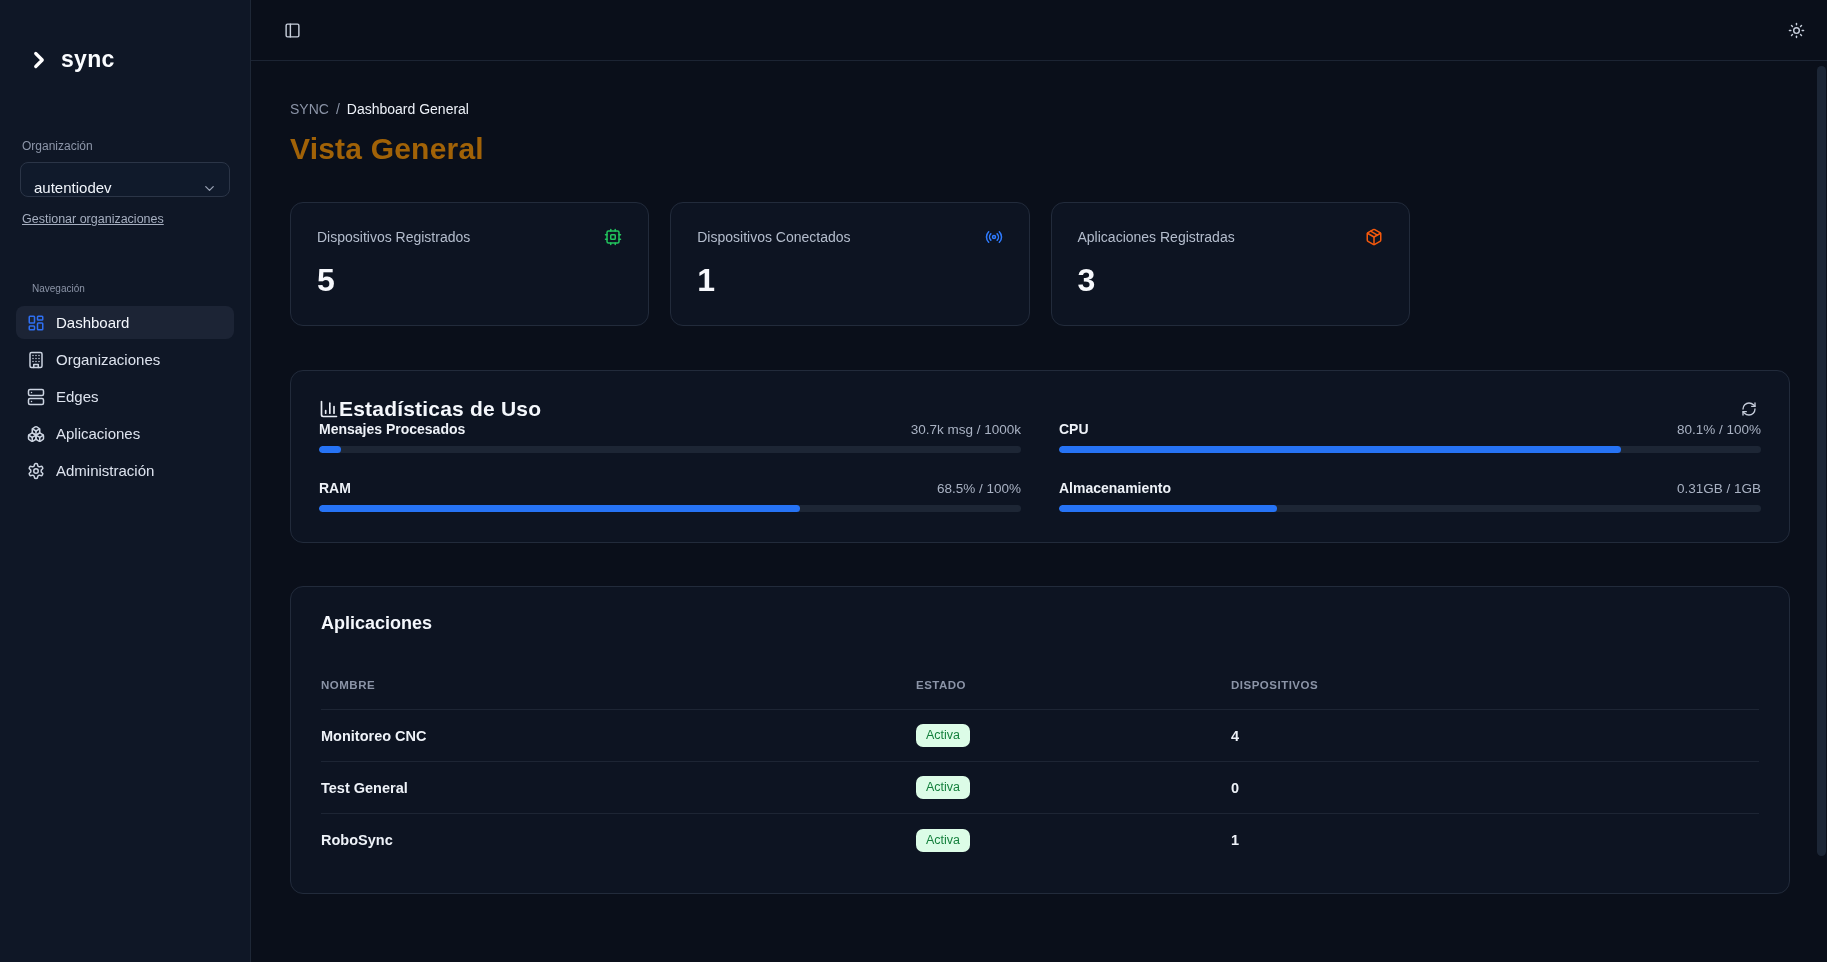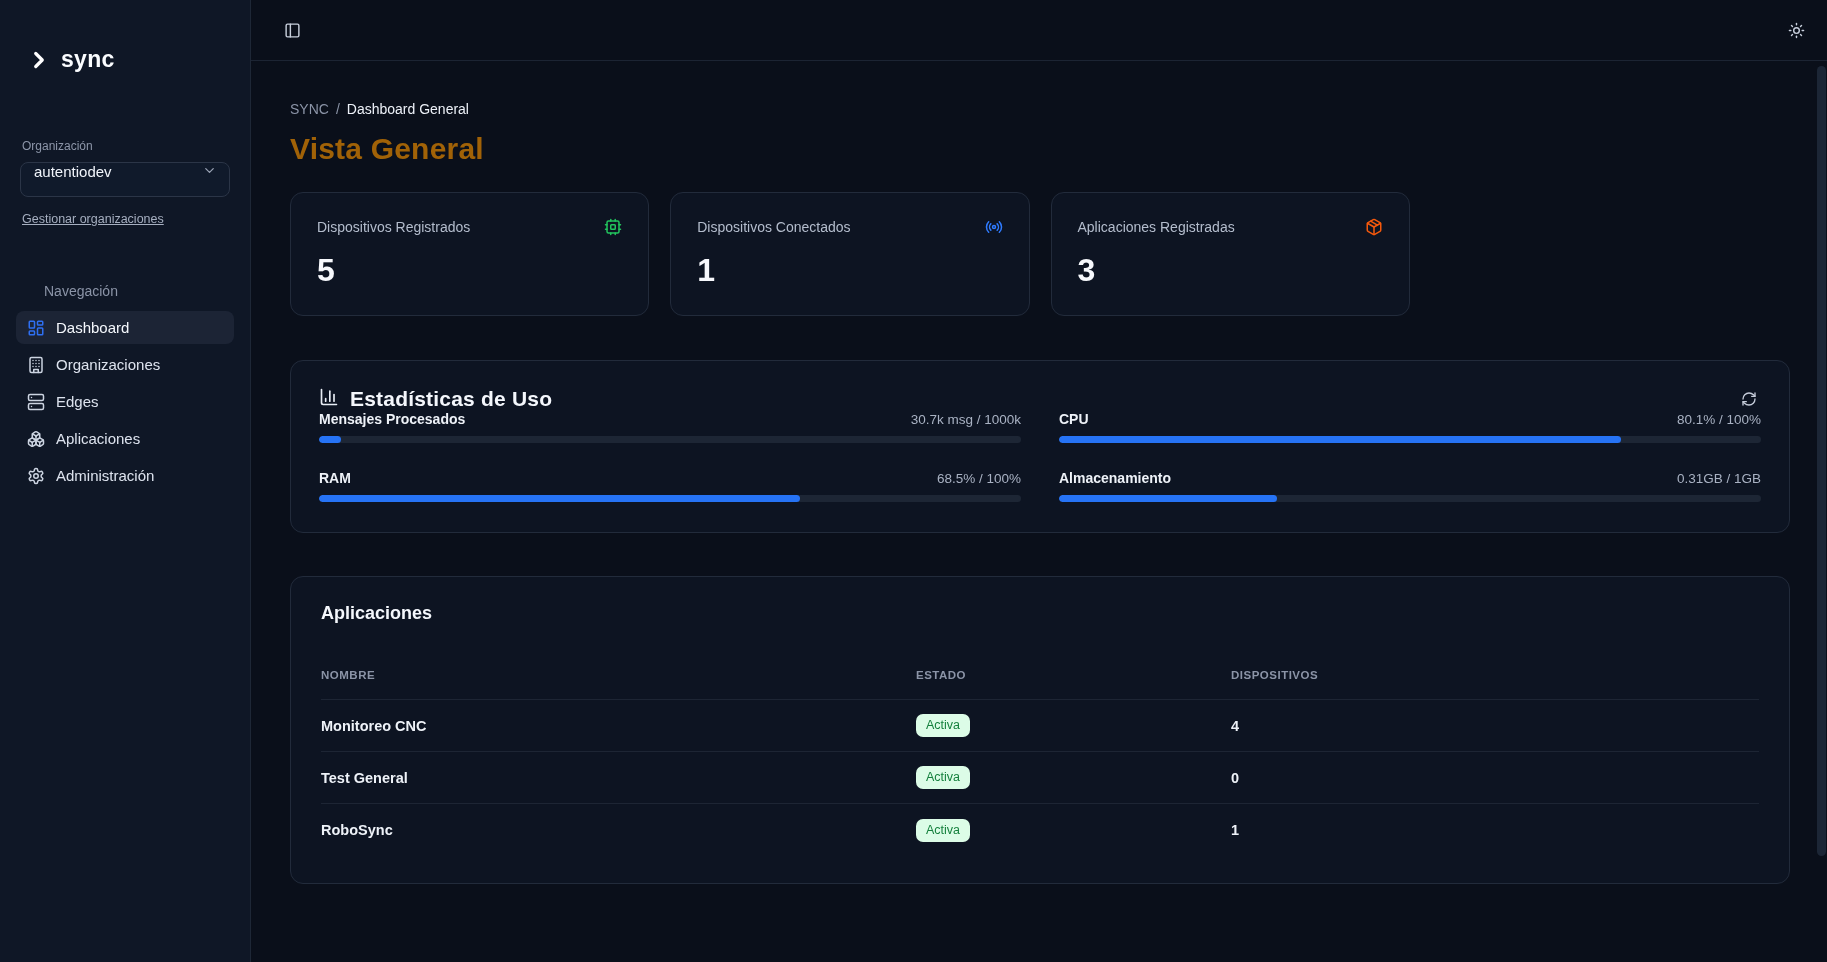--- a/index.html
+++ b/index.html
@@ -21,31 +21,31 @@
   .logo-row { display:flex; align-items:center; gap:9px; padding:46px 20px 0 26px; }
   .logo-row svg { width:26px; height:26px; stroke:#ffffff; }
   .logo-text { font-size:23px; font-weight:700; color:#fbfdff; letter-spacing:.3px; }
 
   .org-section { padding:66px 20px 0 20px; }
   .org-label { font-size:12px; color:#8d96a9; margin-bottom:9px; padding-left:2px; }
   .org-select {
     width:100%; height:35px; background:#101a2b;
     border:1px solid #2b3547; border-radius:8px;
     color:#f1f5fb; font-size:15px; font-family:inherit;
-    display:flex; align-items:flex-start; justify-content:space-between;
+    display:flex; align-items:flex-end; justify-content:space-between;
     padding:0 12px 0 13px; cursor:pointer;
   }
   .org-select svg { width:15px; height:15px; stroke:#9aa3b5; }
   .manage-link {
     display:inline-block; margin:15px 0 0 2px;
     font-size:12.5px; color:#a6afc0; text-decoration:underline; cursor:pointer;
   }
 
   .nav-section { padding:56px 16px 0 16px; }
-  .nav-label { font-size:14px; color:#8b94a7; margin:0 0 12px 28px; }
+  .nav-label { font-size:10px; color:#8b94a7; margin:0 0 12px 16px; }
   .nav-item {
     display:flex; align-items:center; gap:11px;
     height:33px; padding:0 11px; margin-bottom:4px;
     border-radius:8px; cursor:pointer;
     font-size:15px; color:#dde3ee;
   }
   .nav-item svg { width:18px; height:18px; stroke:#ccd4e1; }
   .nav-item.active { background:#1c2435; color:#f5f8fd; }
   .nav-item.active svg { stroke:#2e6ff2; }
 
@@ -67,35 +67,35 @@
   .content { padding:40px 37px 0 39px; }
 
   .breadcrumb { font-size:14px; display:flex; gap:7px; align-items:center; }
   .crumb-root { color:#8b94a7; cursor:pointer; }
   .crumb-sep { color:#8b94a7; }
   .crumb-current { color:#edf1f8; }
 
   .page-title { font-size:30px; font-weight:700; color:#a16207; margin-top:15px; letter-spacing:.2px; }
 
   
-  .cards { display:grid; grid-template-columns:repeat(4,1fr); gap:21px; margin-top:26px; }
+  .cards { display:grid; grid-template-columns:repeat(4,1fr); gap:21px; margin-top:36px; }
   .stat-card {
     height:124px; background:#0d1422;
     border:1px solid #222b3b; border-radius:13px;
     padding:25px 26px;
   }
   .stat-top { display:flex; align-items:center; justify-content:space-between; }
   .stat-label { font-size:14px; color:#b4bdcd; }
   .stat-icon svg { width:18px; height:18px; display:block; }
   .stat-value { font-size:32px; font-weight:700; color:#f6f8fc; margin-top:16px; }
 
   
   .panel { background:#0d1422; border:1px solid #222b3b; border-radius:13px; }
   .stats-panel { margin-top:44px; padding:26px 28px 30px 28px; }
-  .panel-head { display:flex; align-items:flex-start; gap:11px; }
+  .panel-head { display:flex; align-items:center; }
   .panel-head svg.chart { width:20px; height:20px; stroke:#e8edf5; }
   .panel-title { font-size:21px; font-weight:700; color:#f4f7fc; letter-spacing:.2px; }
   .refresh-btn { margin-left:auto; }
   .refresh-btn svg { width:16px; height:16px; stroke:#c6cddb; }
 
   .metrics-grid { display:grid; grid-template-columns:1fr 1fr; column-gap:38px; row-gap:27px; }
   .metric-row { display:flex; justify-content:space-between; align-items:baseline; }
   .metric-label { font-size:14px; font-weight:700; color:#eef2f8; }
   .metric-value { font-size:13.5px; color:#a9b2c3; }
   .track { height:7px; background:#1d2635; border-radius:99px; margin-top:9px; overflow:hidden; }

